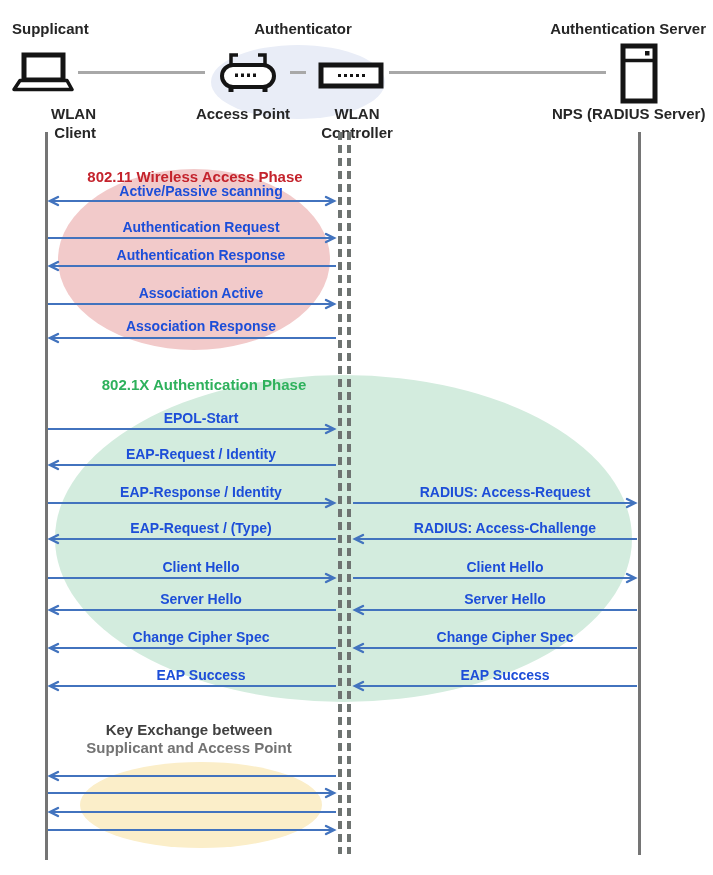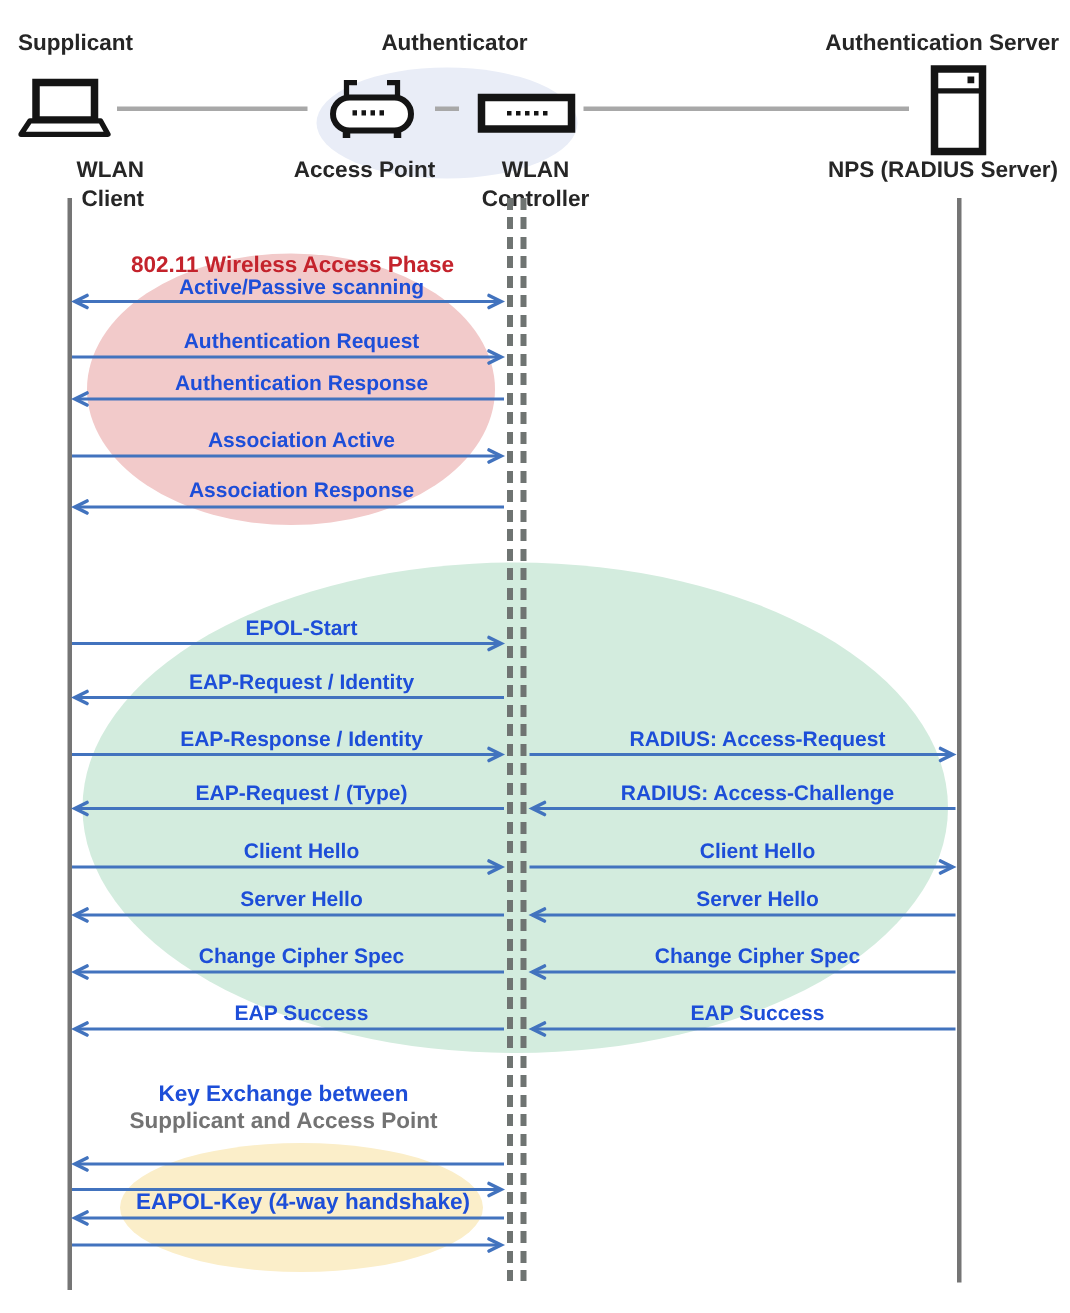--- a/index.html
+++ b/index.html
@@ -42,21 +42,21 @@
   
   .phase-ellipse{position:absolute;border-radius:50%;z-index:3;}
   #el-80211{left:58px;top:169px;width:272px;height:181px;background:#F2CACA;}
   #el-8021x{left:55px;top:375px;width:577px;height:327px;background:#D3ECDE;}
   #el-keyx{left:80px;top:762px;width:242px;height:86px;background:#FBEEC9;}
   
   .phase-title{position:absolute;font-size:15px;height:18px;line-height:18px;
                text-align:center;width:320px;z-index:6;}
   #t-80211{left:35px;top:147px;color:#C4232C;margin-top:21px;}
   #t-8021x{left:44px;top:376px;color:#2EB15C;}
-  #t-keyx-1{left:29px;top:721px;color:#1d4ed8;}
+  #t-keyx-1{left:29px;top:721px;color:#404040;}
   #t-keyx-2{left:29px;top:739px;color:#737373;}
   
   #arrows{position:absolute;left:0;top:0;z-index:5;}
   
   .msg{position:absolute;height:18px;line-height:18px;font-size:14px;color:#1d4ed8;
        text-align:center;z-index:6;white-space:nowrap;}
   .msg-left{left:56px;width:290px;}
   .msg-right{left:360px;width:290px;text-align:center;}
   #m-scanning{top:182px;}
   #m-auth-req{top:218px;}
@@ -133,20 +133,21 @@
   <div class="phase-ellipse" id="el-80211"></div>
   <div class="phase-ellipse" id="el-8021x"></div>
   <div class="phase-ellipse" id="el-keyx"></div>
 
   <div class="lifeline" id="ll-left"></div>
   <div class="lifeline-dashed" id="ll-dash-1"></div>
   <div class="lifeline-dashed" id="ll-dash-2"></div>
   <div class="lifeline" id="ll-right"></div>
 
   <div class="phase-title" id="t-80211">802.11 Wireless Access Phase</div>
+  <div class="phase-title" id="t-8021x">802.1X Authentication Phase</div>
   <div class="phase-title" id="t-keyx-1">Key Exchange between</div>
   <div class="phase-title" id="t-keyx-2">Supplicant and Access Point</div>
 
   <svg id="arrows" width="713" height="875" viewBox="0 0 713 875">
     <defs>
       <marker id="mh" markerWidth="13" markerHeight="13" refX="10" refY="6" orient="auto" markerUnits="userSpaceOnUse">
         <path d="M2 2 L10 6 L2 10" fill="none" stroke="#4273BE" stroke-width="2.4" stroke-linecap="round"></path>
       </marker>
       <marker id="mhs" markerWidth="13" markerHeight="13" refX="10" refY="6" orient="auto-start-reverse" markerUnits="userSpaceOnUse">
         <path d="M2 2 L10 6 L2 10" fill="none" stroke="#4273BE" stroke-width="2.4" stroke-linecap="round"></path>
@@ -191,15 +192,14 @@
   <div class="msg msg-right" id="m-radius-chal">RADIUS: Access-Challenge</div>
   <div class="msg msg-left" id="m-eap-req-type">EAP-Request / (Type)</div>
   <div class="msg msg-left" id="m-client-hello-l">Client Hello</div>
   <div class="msg msg-right" id="m-client-hello-r">Client Hello</div>
   <div class="msg msg-left" id="m-server-hello-l">Server Hello</div>
   <div class="msg msg-right" id="m-server-hello-r">Server Hello</div>
   <div class="msg msg-left" id="m-ccs-l">Change Cipher Spec</div>
   <div class="msg msg-right" id="m-ccs-r">Change Cipher Spec</div>
   <div class="msg msg-left" id="m-eap-succ-l">EAP Success</div>
   <div class="msg msg-right" id="m-eap-succ-r">EAP Success</div>
-  <div class="msg" id="m-eapol-key">EAPOL-Key (4-way handshake)</div>
 
 </div>
 
 </body></html>

